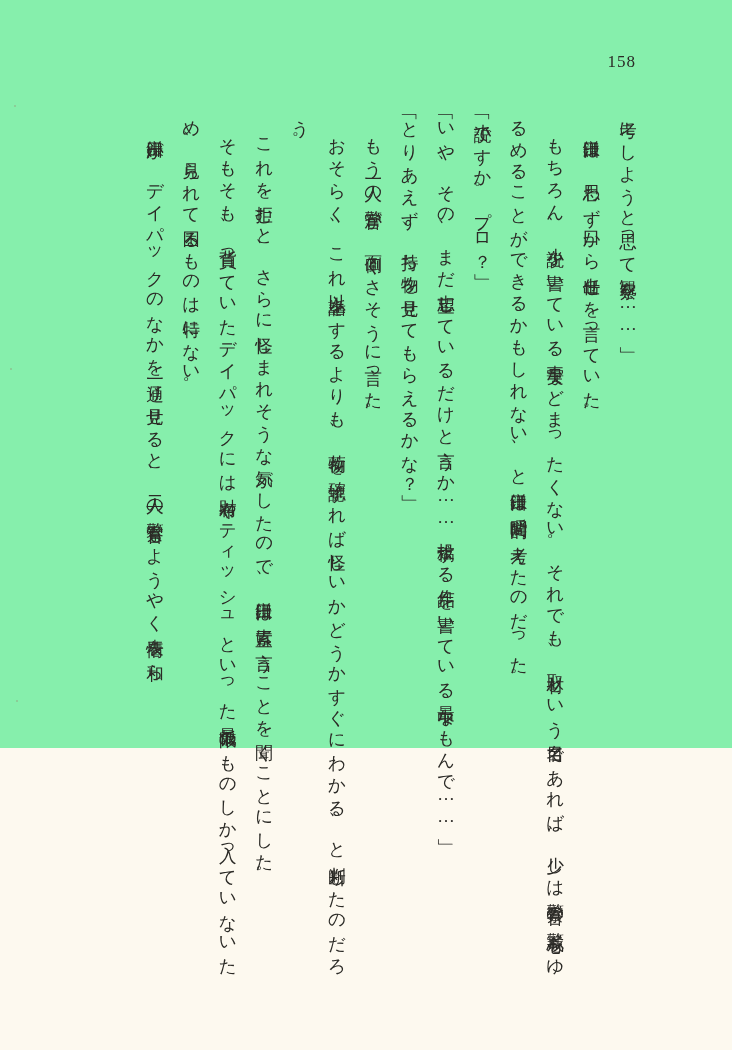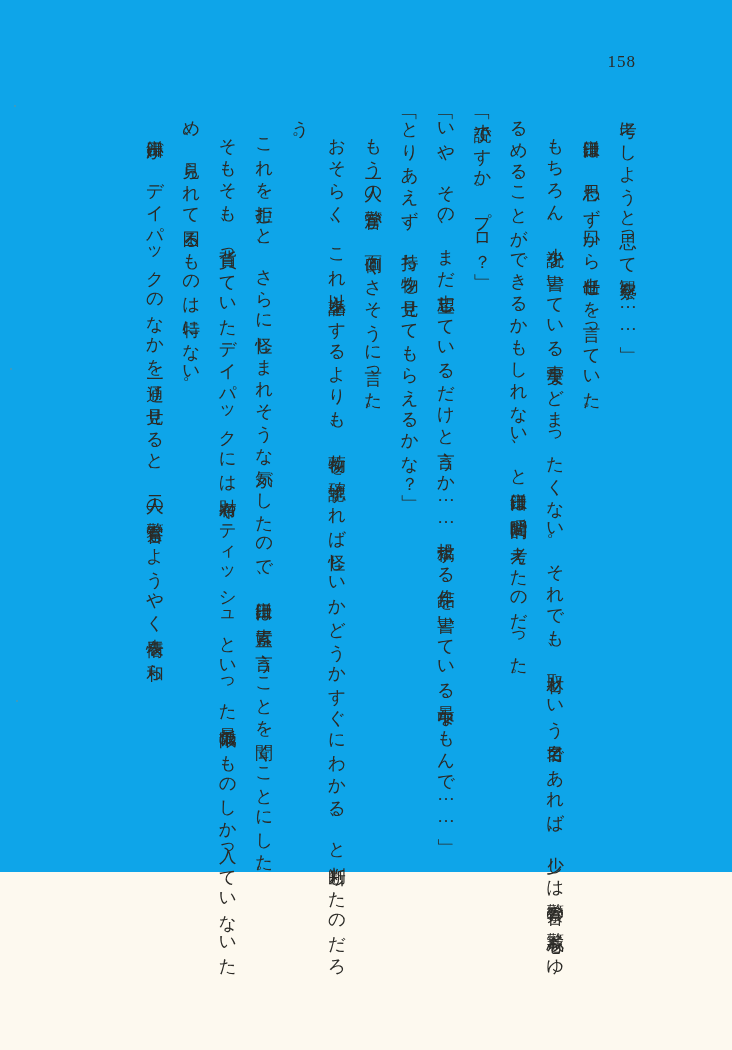--- a/index.html
+++ b/index.html
@@ -10,23 +10,23 @@
     width: 732px;
     height: 1050px;
     background: #fdf9ef;
     font-family: "Liberation Serif", "DejaVu Serif", serif;
     color: #2b2a26;
     overflow: hidden;
   }
   .page {
     position: relative;
     width: 732px;
-    height: 872px;
+    height: 748px;
     box-sizing: border-box;
-    background: #0ea5e9;
+    background: #86efac;
   }
   .page-number {
     position: absolute;
     top: 52px;
     right: 96px;
     font-size: 17px;
     letter-spacing: 1px;
     color: #2b2a26;
     font-family: "Liberation Serif", "DejaVu Serif", serif;
   }

